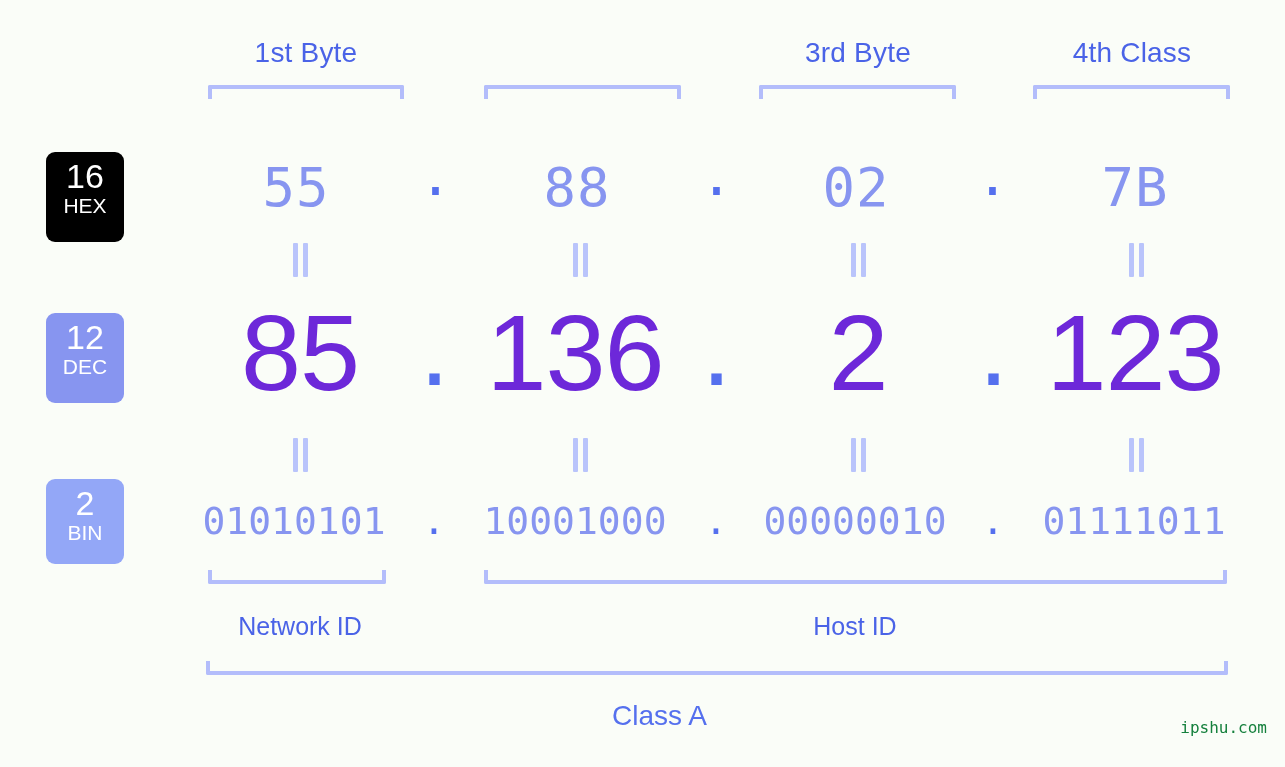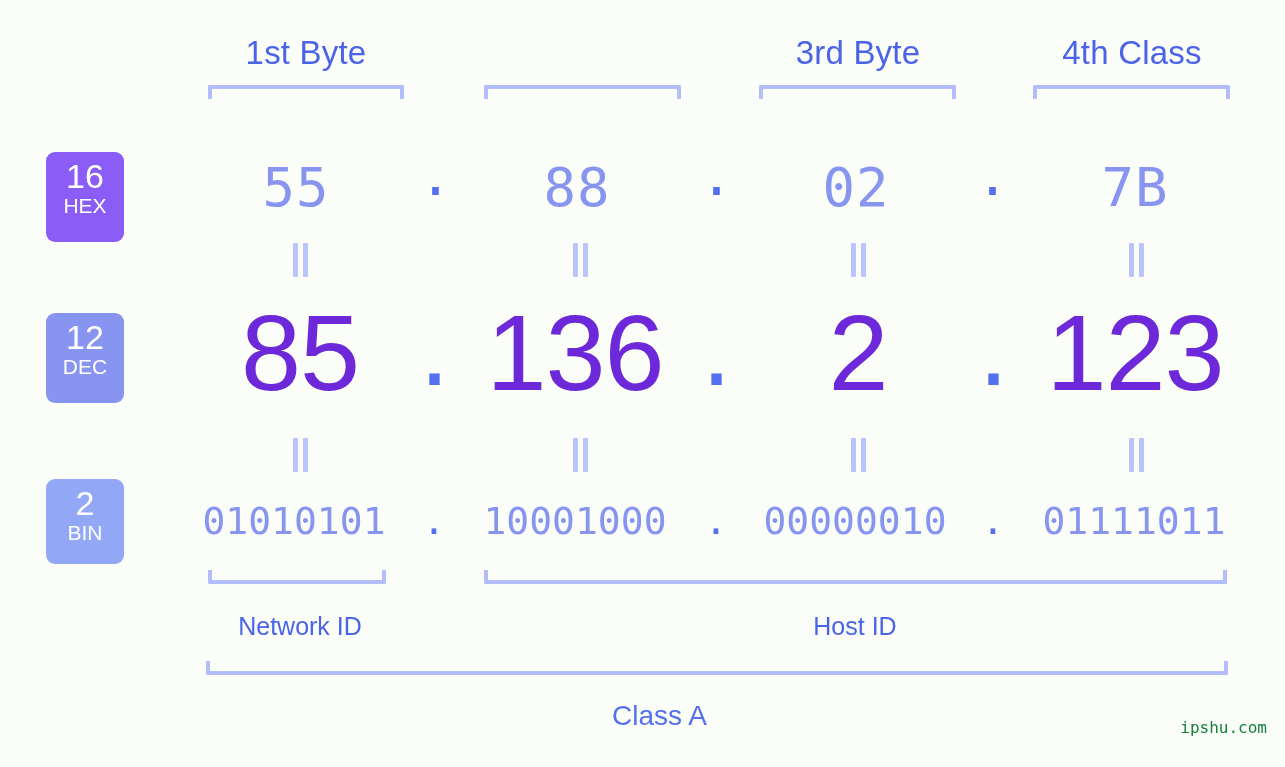--- a/index.html
+++ b/index.html
@@ -19,21 +19,21 @@
     height: 767px;
   }
 
   
   .byte-label {
     position: absolute;
     top: 33px;
     height: 40px;
     line-height: 40px;
     text-align: center;
-    font-size: 33px;
+    font-size: 28px;
     color: #4a63e7;
     letter-spacing: 0.2px;
     white-space: nowrap;
   }
 
   
   .bracket-down {
     position: absolute;
     border-top: 4px solid #b3bdfb;
     border-left: 4px solid #b3bdfb;
@@ -68,21 +68,21 @@
     font-size: 34px;
     line-height: 36px;
     font-weight: 400;
   }
   .badge .base {
     display: block;
     font-size: 21px;
     line-height: 24px;
     font-weight: 400;
   }
-  #badge-hex { top: 152px; height: 90px; background: #8b5cf6; }
+  #badge-hex { top: 152px; height: 90px; background: #000000; }
   #badge-dec { top: 313px; height: 90px; background: #8795f0; }
   #badge-bin { top: 479px; height: 85px; background: #93a7f7; }
 
   
   .row-cell {
     position: absolute;
     text-align: center;
     white-space: nowrap;
   }
   .hex-row .row-cell {

